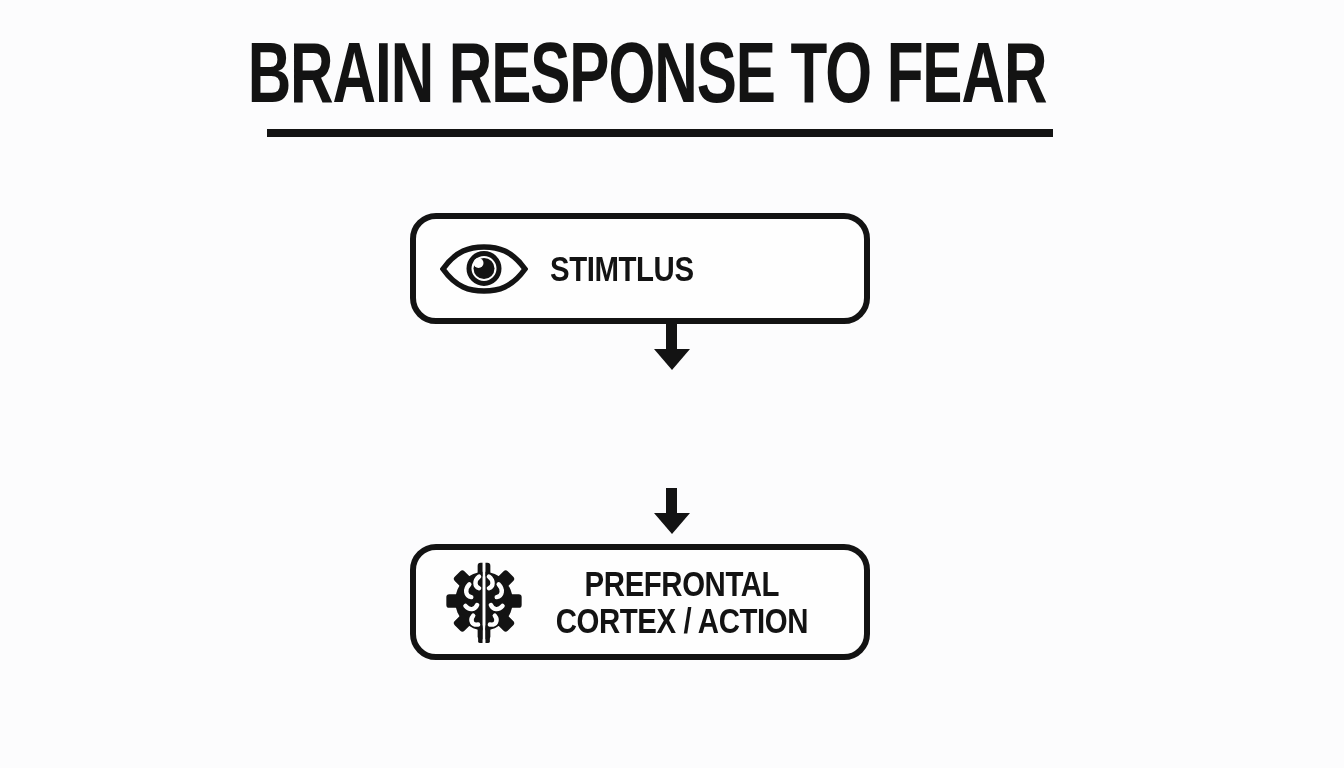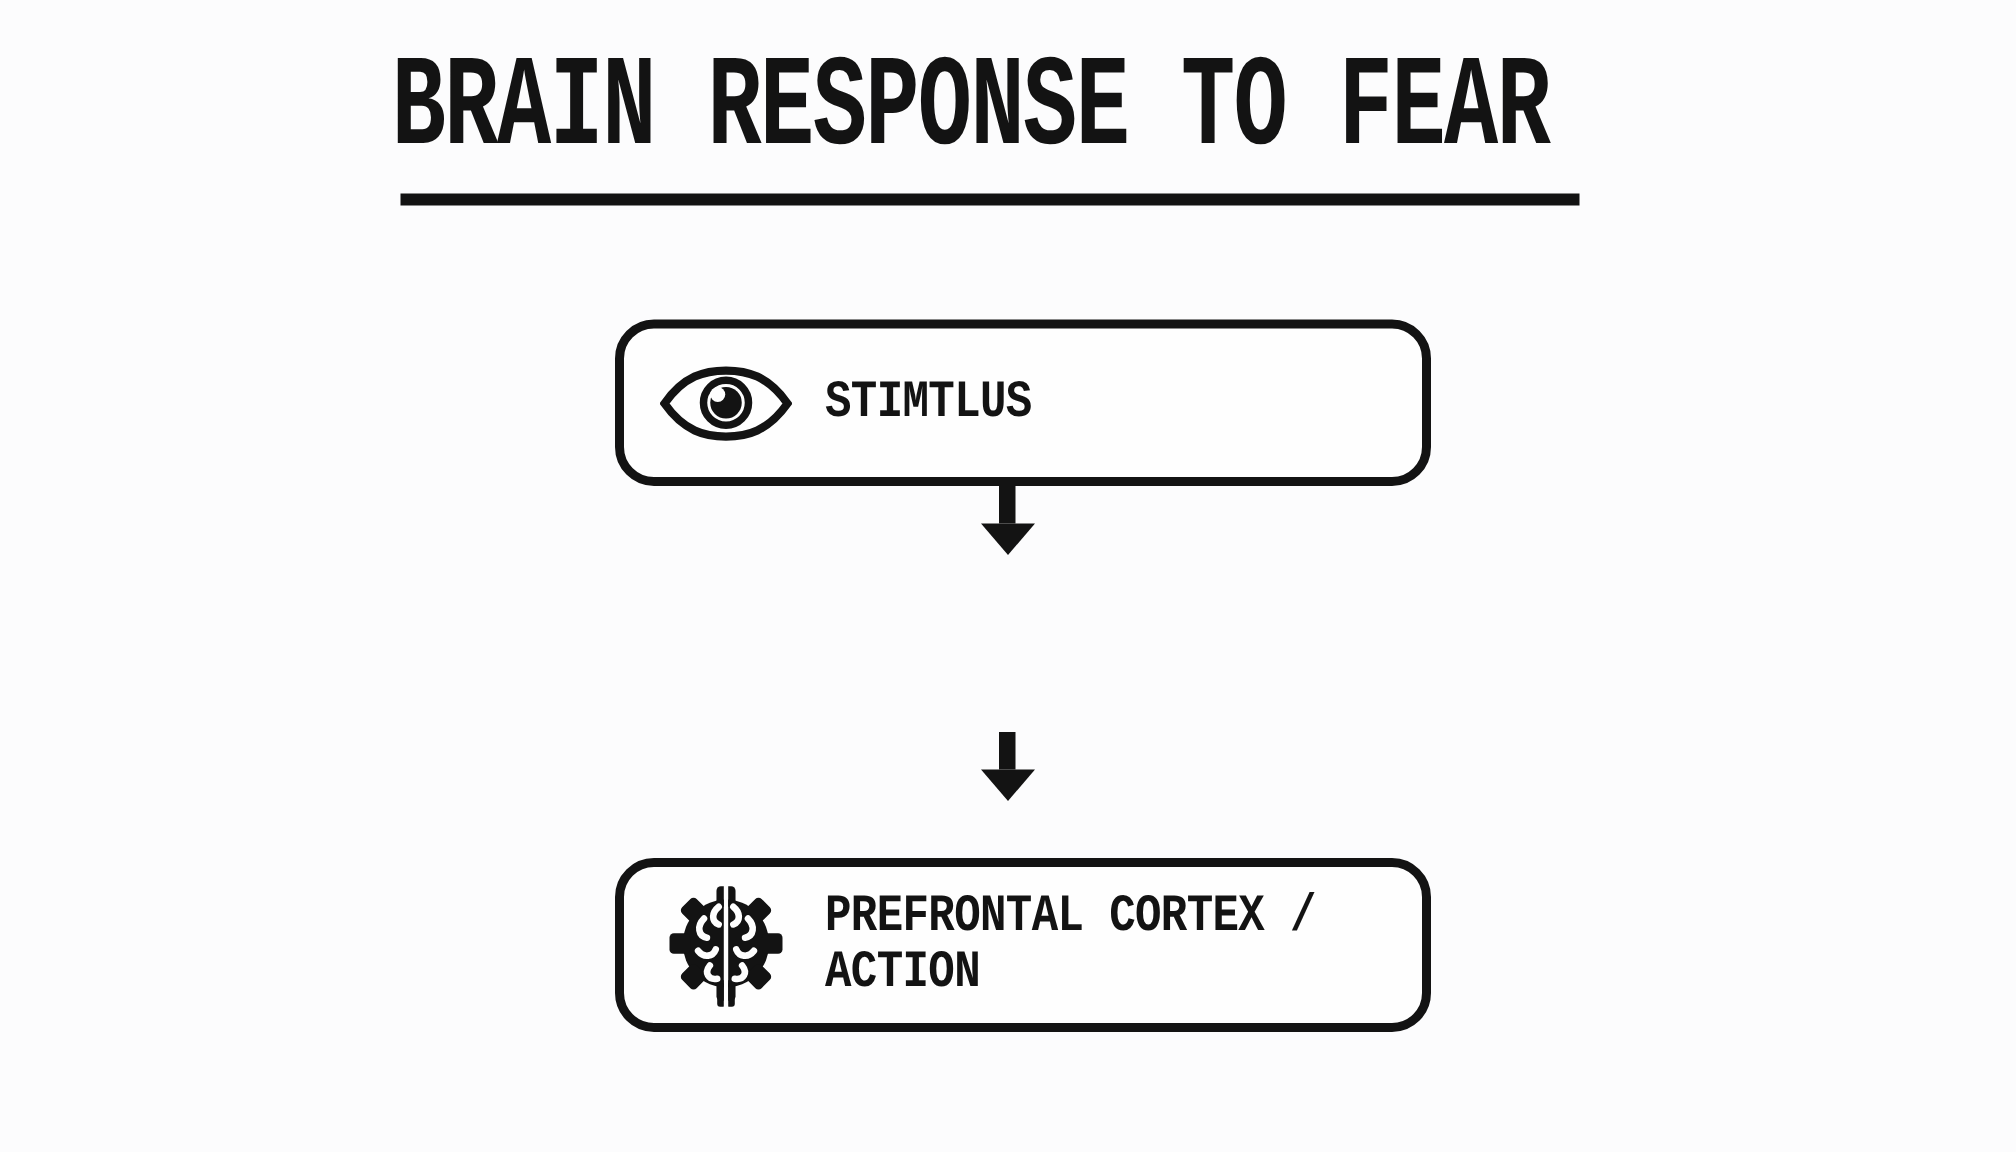--- a/index.html
+++ b/index.html
@@ -3,21 +3,21 @@
 <meta charset="utf-8">
 <style>
   * { margin: 0; padding: 0; box-sizing: border-box; }
   html, body { background: #e9e9e9; }
   .canvas {
     position: relative;
     width: 1344px;
     height: 768px;
     background: #fcfcfd;
     overflow: hidden;
-    font-family: Liberation Mono, monospace;
+    font-family: Liberation Sans, sans-serif;
     color: #131313;
   }
   
   .page-title {
     position: absolute;
     top: 26px;
     left: -25px;
     width: 1344px;
     text-align: center;
     font-size: 86px;
@@ -32,32 +32,32 @@
     left: 267px;
     top: 129px;
     width: 786px;
     height: 8px;
     background: #131313;
   }
   
   .box {
     position: absolute;
     left: 410px;
-    width: 544px;
+    width: 460px;
     border: 6px solid #131313;
     border-radius: 26px;
     background: #fefefe;
     display: flex;
     align-items: center;
     padding-left: 22px;
     gap: 20px;
   }
   .box-1 { top: 213px; height: 111px; }
   .box-2 { top: 377px; height: 111px; }
-  .box-3 { top: 572px; height: 116px; }
+  .box-3 { top: 544px; height: 116px; text-align: center; }
   .icon-wrap {
     width: 92px;
     flex: 0 0 auto;
     display: flex;
     justify-content: center;
     align-items: center;
   }
   .label {
     display: inline-block;
     font-size: 35px;

